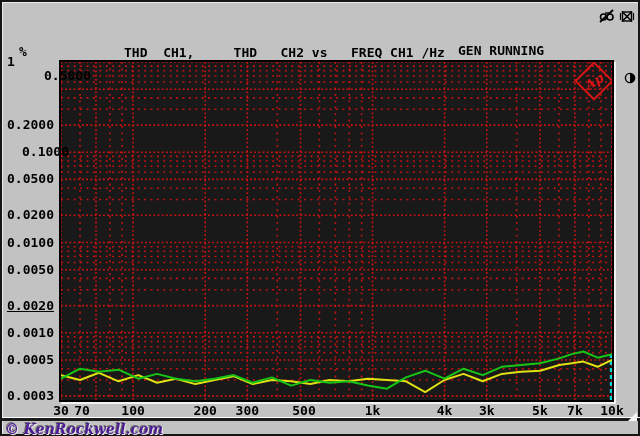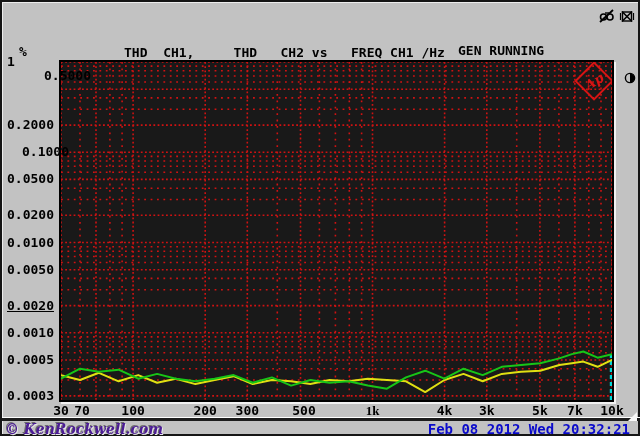--- a/index.html
+++ b/index.html
@@ -170,34 +170,33 @@
       <div class="axis-label" style="left: 5px; top: 350.952px;">0.0005</div>
       <div class="axis-label" style="left: 5px; top: 386.87px;">0.0003</div>
     </div>
   <div id="x-labels">
       <div class="axis-label x-label" style="left: 59px; top: 402px;">30</div>
       <div class="axis-label x-label" style="left: 80px; top: 402px;">70</div>
       <div class="axis-label x-label" style="left: 131.084px; top: 402px;">100</div>
       <div class="axis-label x-label" style="left: 203.168px; top: 402px;">200</div>
       <div class="axis-label x-label" style="left: 245.335px; top: 402px;">300</div>
       <div class="axis-label x-label" style="left: 302px; top: 402px;">500</div>
-      <div class="axis-label x-label" style="left: 370.542px; top: 402px; font-family: Liberation Serif, serif;">1k</div>
+      <div class="axis-label x-label" style="left: 370.542px; top: 402px;">1k</div>
       <div class="axis-label x-label" style="left: 442.626px; top: 402px;">4k</div>
       <div class="axis-label x-label" style="left: 484.793px; top: 402px;">3k</div>
       <div class="axis-label x-label" style="left: 537.916px; top: 402px;">5k</div>
       <div class="axis-label x-label" style="left: 572.907px; top: 402px;">7k</div>
       <div class="axis-label x-label" style="left: 610px; top: 402px;">10k</div>
     </div>
 
   <span class="side-icon">
     <svg width="12" height="12" viewBox="0 0 12 12">
       <circle cx="6" cy="6" r="4.6" fill="none" stroke="#000" stroke-width="1.4"></circle>
       <path d="M6 1.4 A4.6 4.6 0 0 1 6 10.6 Z" fill="#000"></path>
     </svg>
   </span>
 
   <div class="bottom-band"></div>
   <div class="resize-notch"></div>
 
   <div class="watermark">© KenRockwell.com</div>
-  <div class="datetime">Feb 08 2012 Wed 20:32:21</div>
 
 </div>
 
 </body></html>

